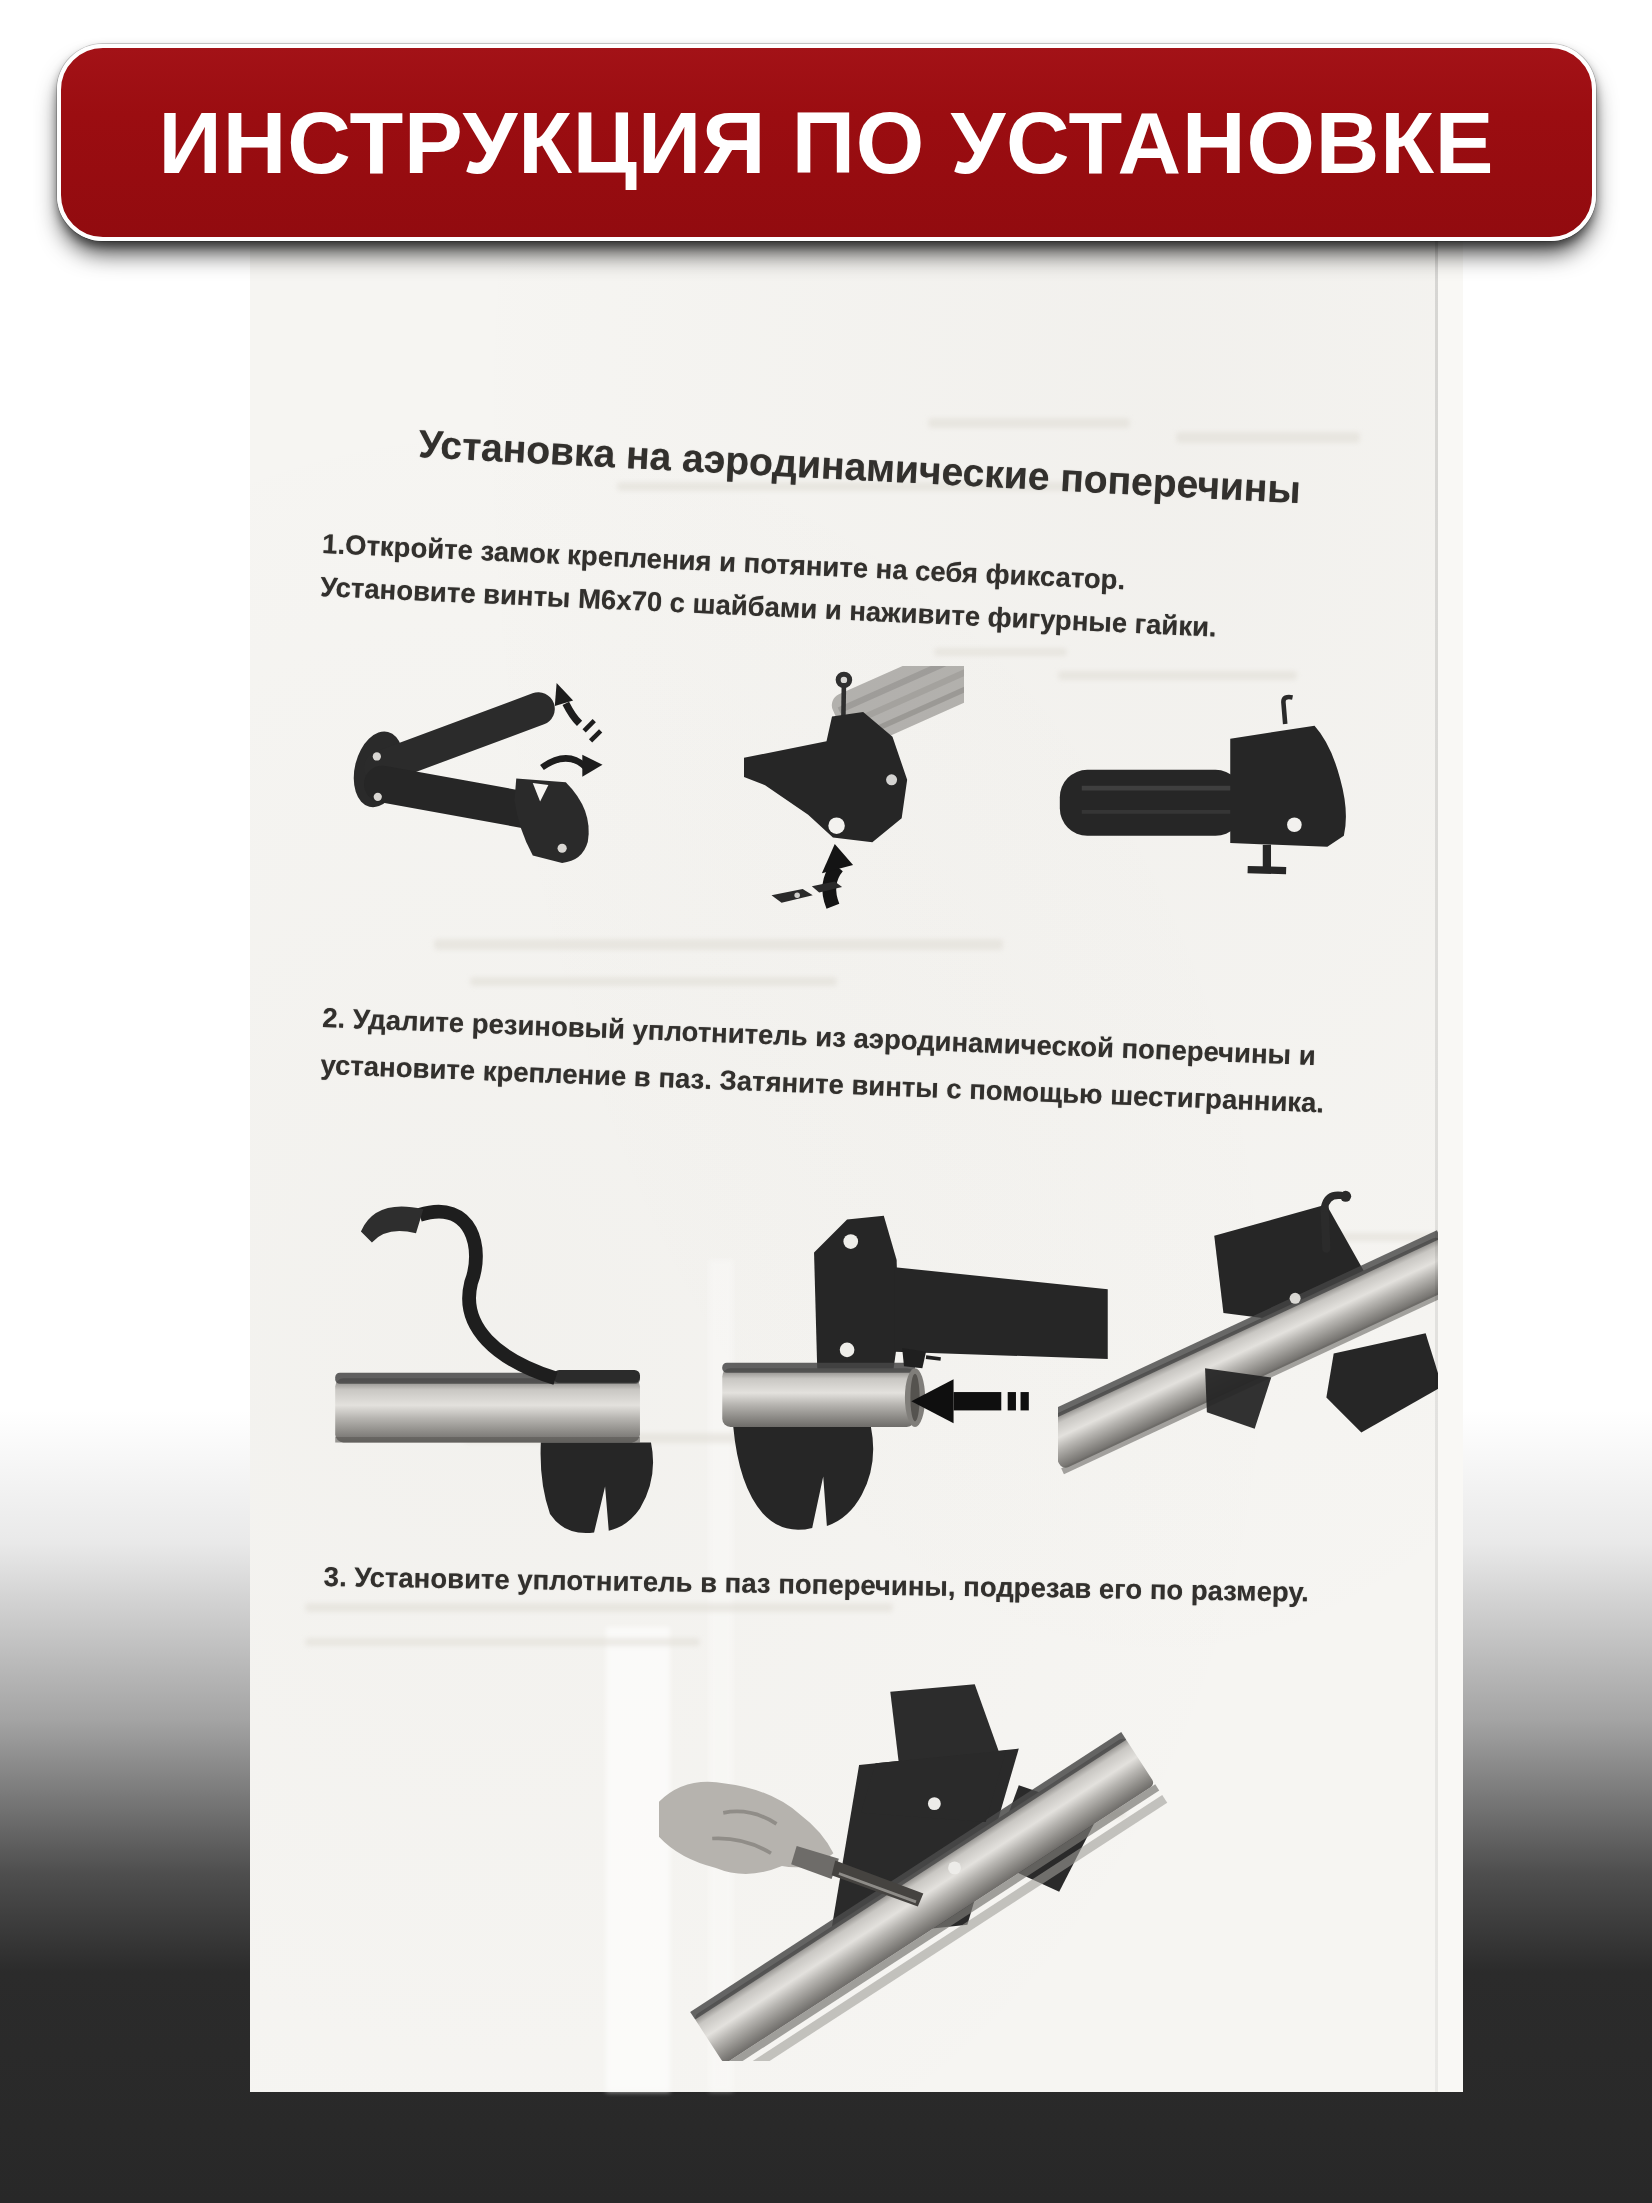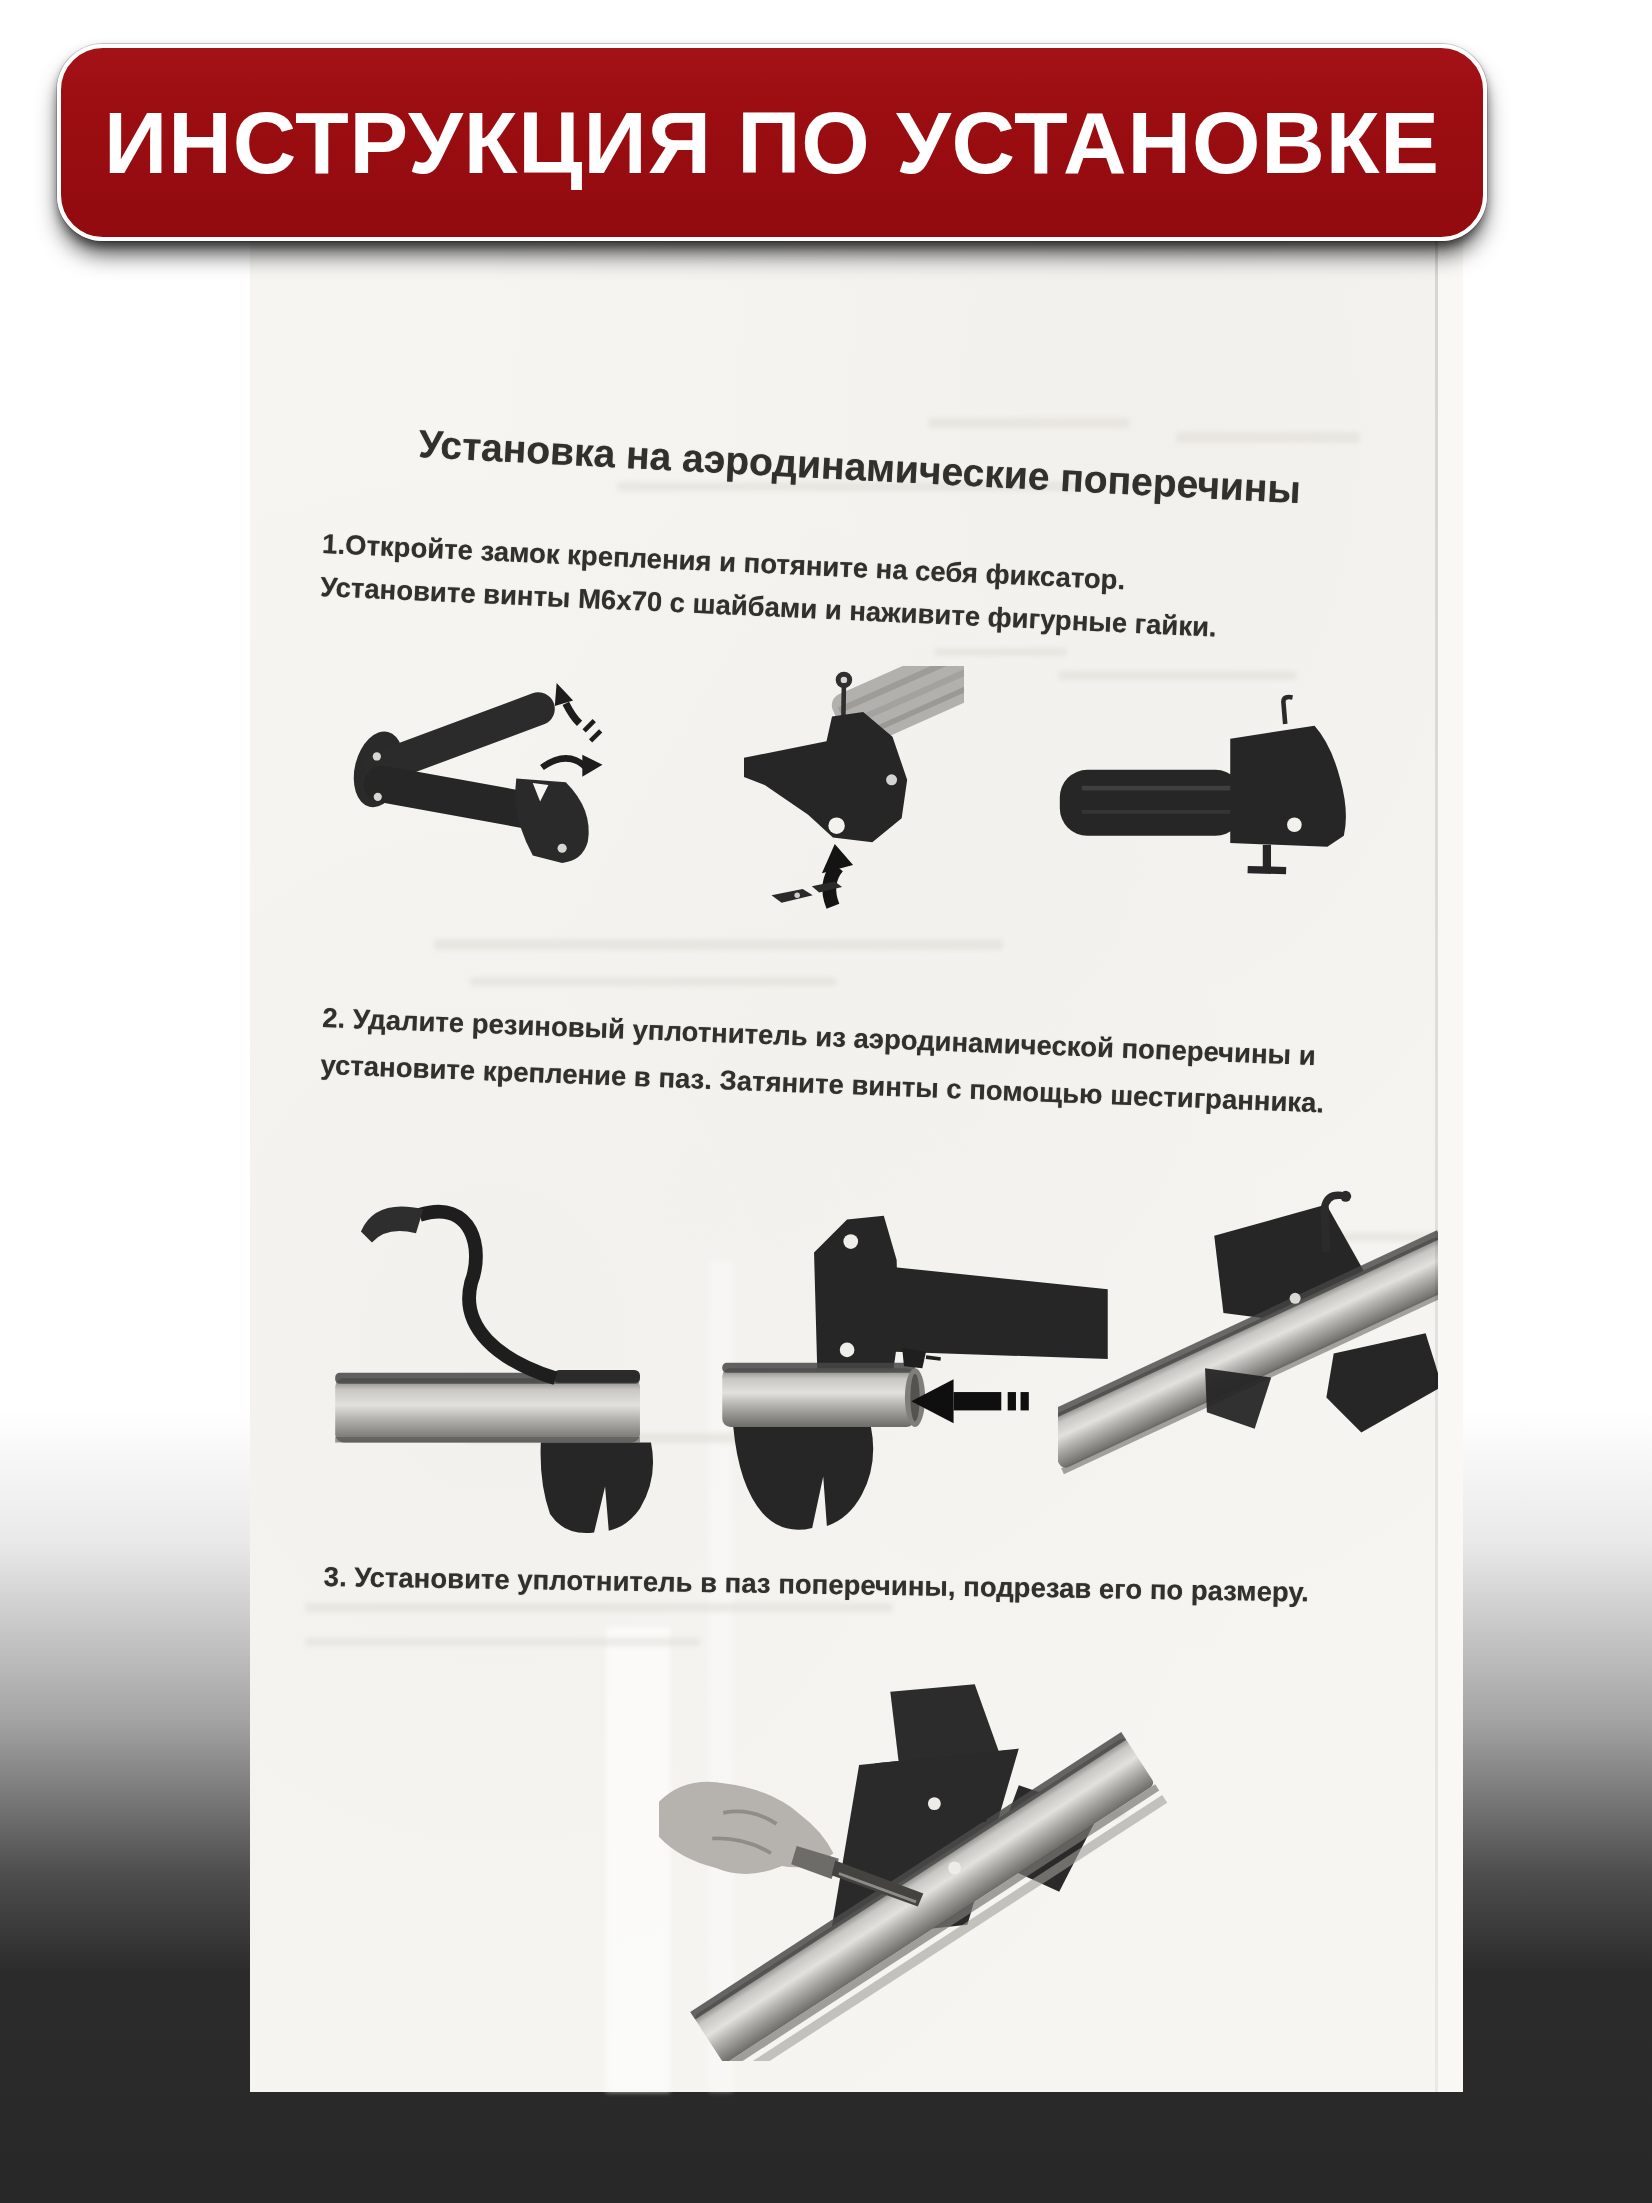--- a/index.html
+++ b/index.html
@@ -1,21 +1,21 @@
 <!DOCTYPE html>
 <html style="font-size:14.7px"><head>
 <meta charset="utf-8">
 <style>
   html,body{margin:0;padding:0;}
   body{width:1653px;height:2204px;font-family:"Liberation Sans","DejaVu Sans",sans-serif;}
   #stage{position:relative;width:1653px;height:2204px;overflow:hidden;
     background:linear-gradient(180deg,#ffffff 0%,#ffffff 64%,#e9e9e9 70%,#a4a4a4 78%,#4e4e4e 85%,#2b2b2b 89.5%,#282828 100%);}
 
   
-  .banner{position:absolute;left:57px;top:44px;width:1430px;height:197px;box-sizing:border-box;
+  .banner{position:absolute;left:57px;top:44px;width:1539px;height:197px;box-sizing:border-box;
     background:linear-gradient(180deg,#a31217 0%,#9b0d11 35%,#920b0f 100%);
     border:4.6px solid #ffffff;border-radius:46px;
     box-shadow:0 0 0 0.9px rgba(0,0,0,0.18), 0 16.5px 24px -5.5px rgba(0,0,0,0.8), 0 4.6px 8.3px rgba(0,0,0,0.35);
     display:flex;align-items:center;justify-content:center;}
   .banner span{color:#ffffff;font-size:88px;font-weight:700;letter-spacing:0.9px;white-space:nowrap;}
 
   
   .paper{position:absolute;left:250px;top:204px;width:1213px;height:1888px;
     background:
       radial-gradient(ellipse at 75% 12%, rgba(120,110,95,0.035), transparent 55%),

